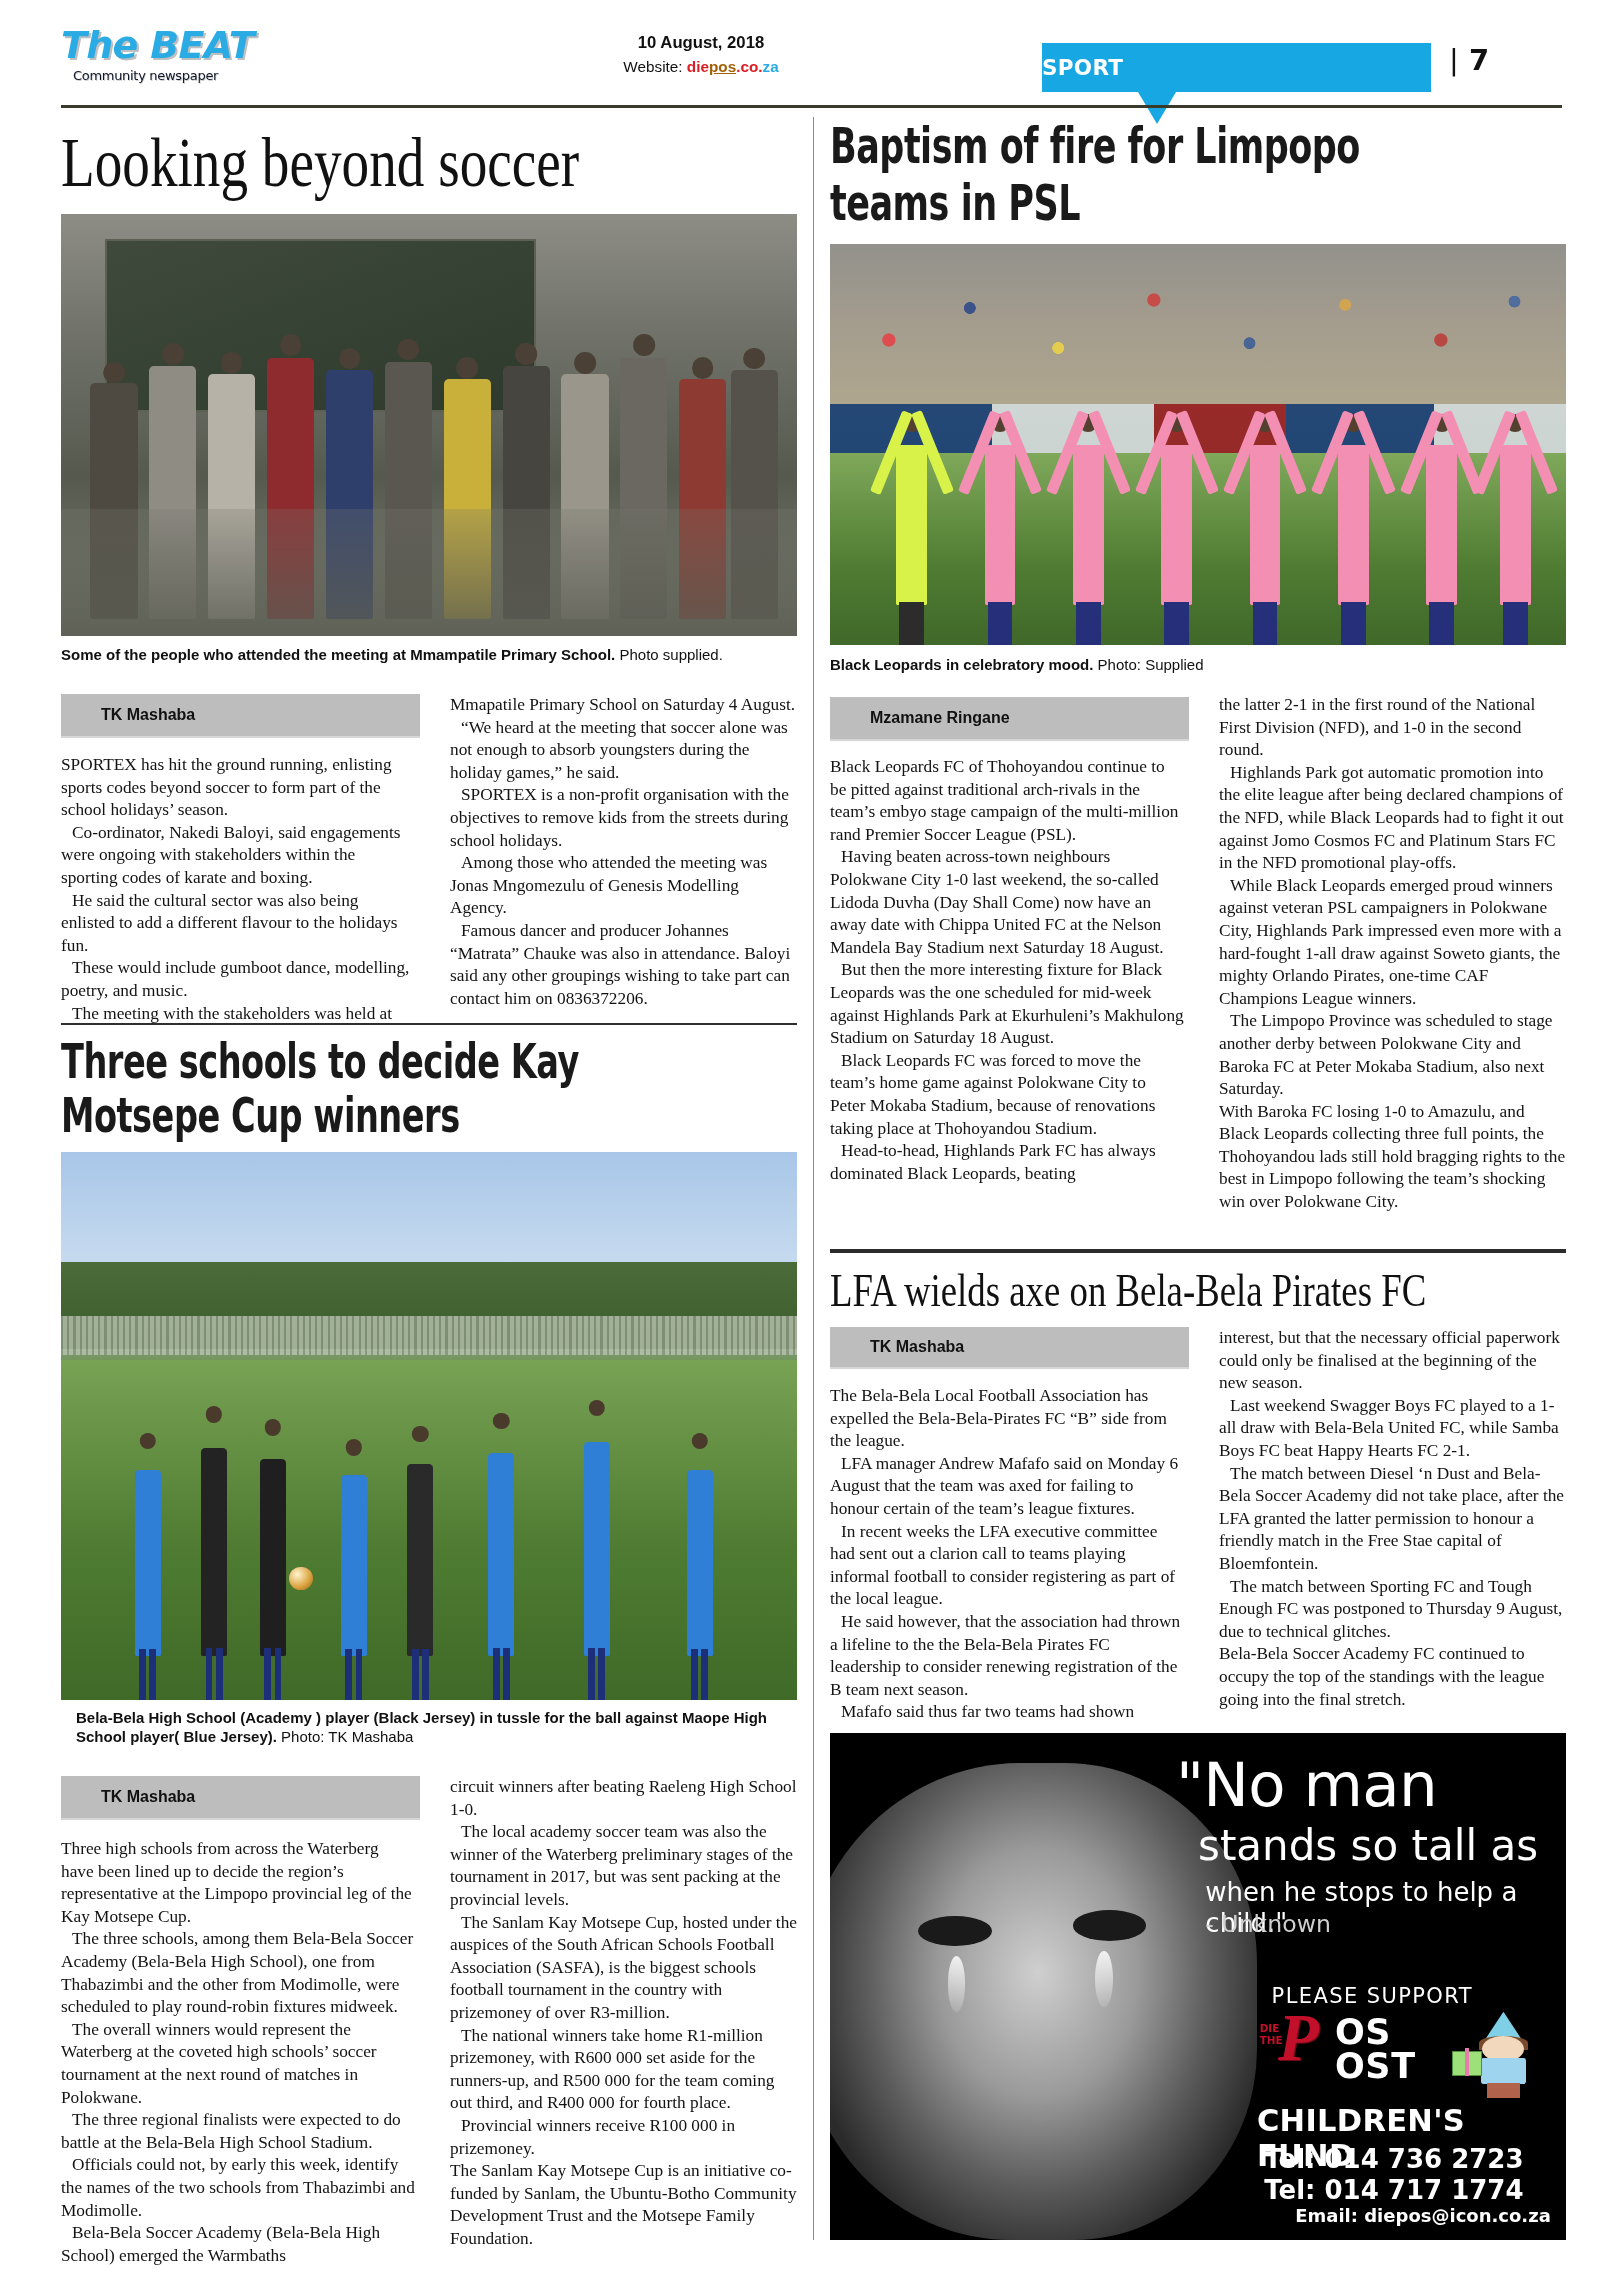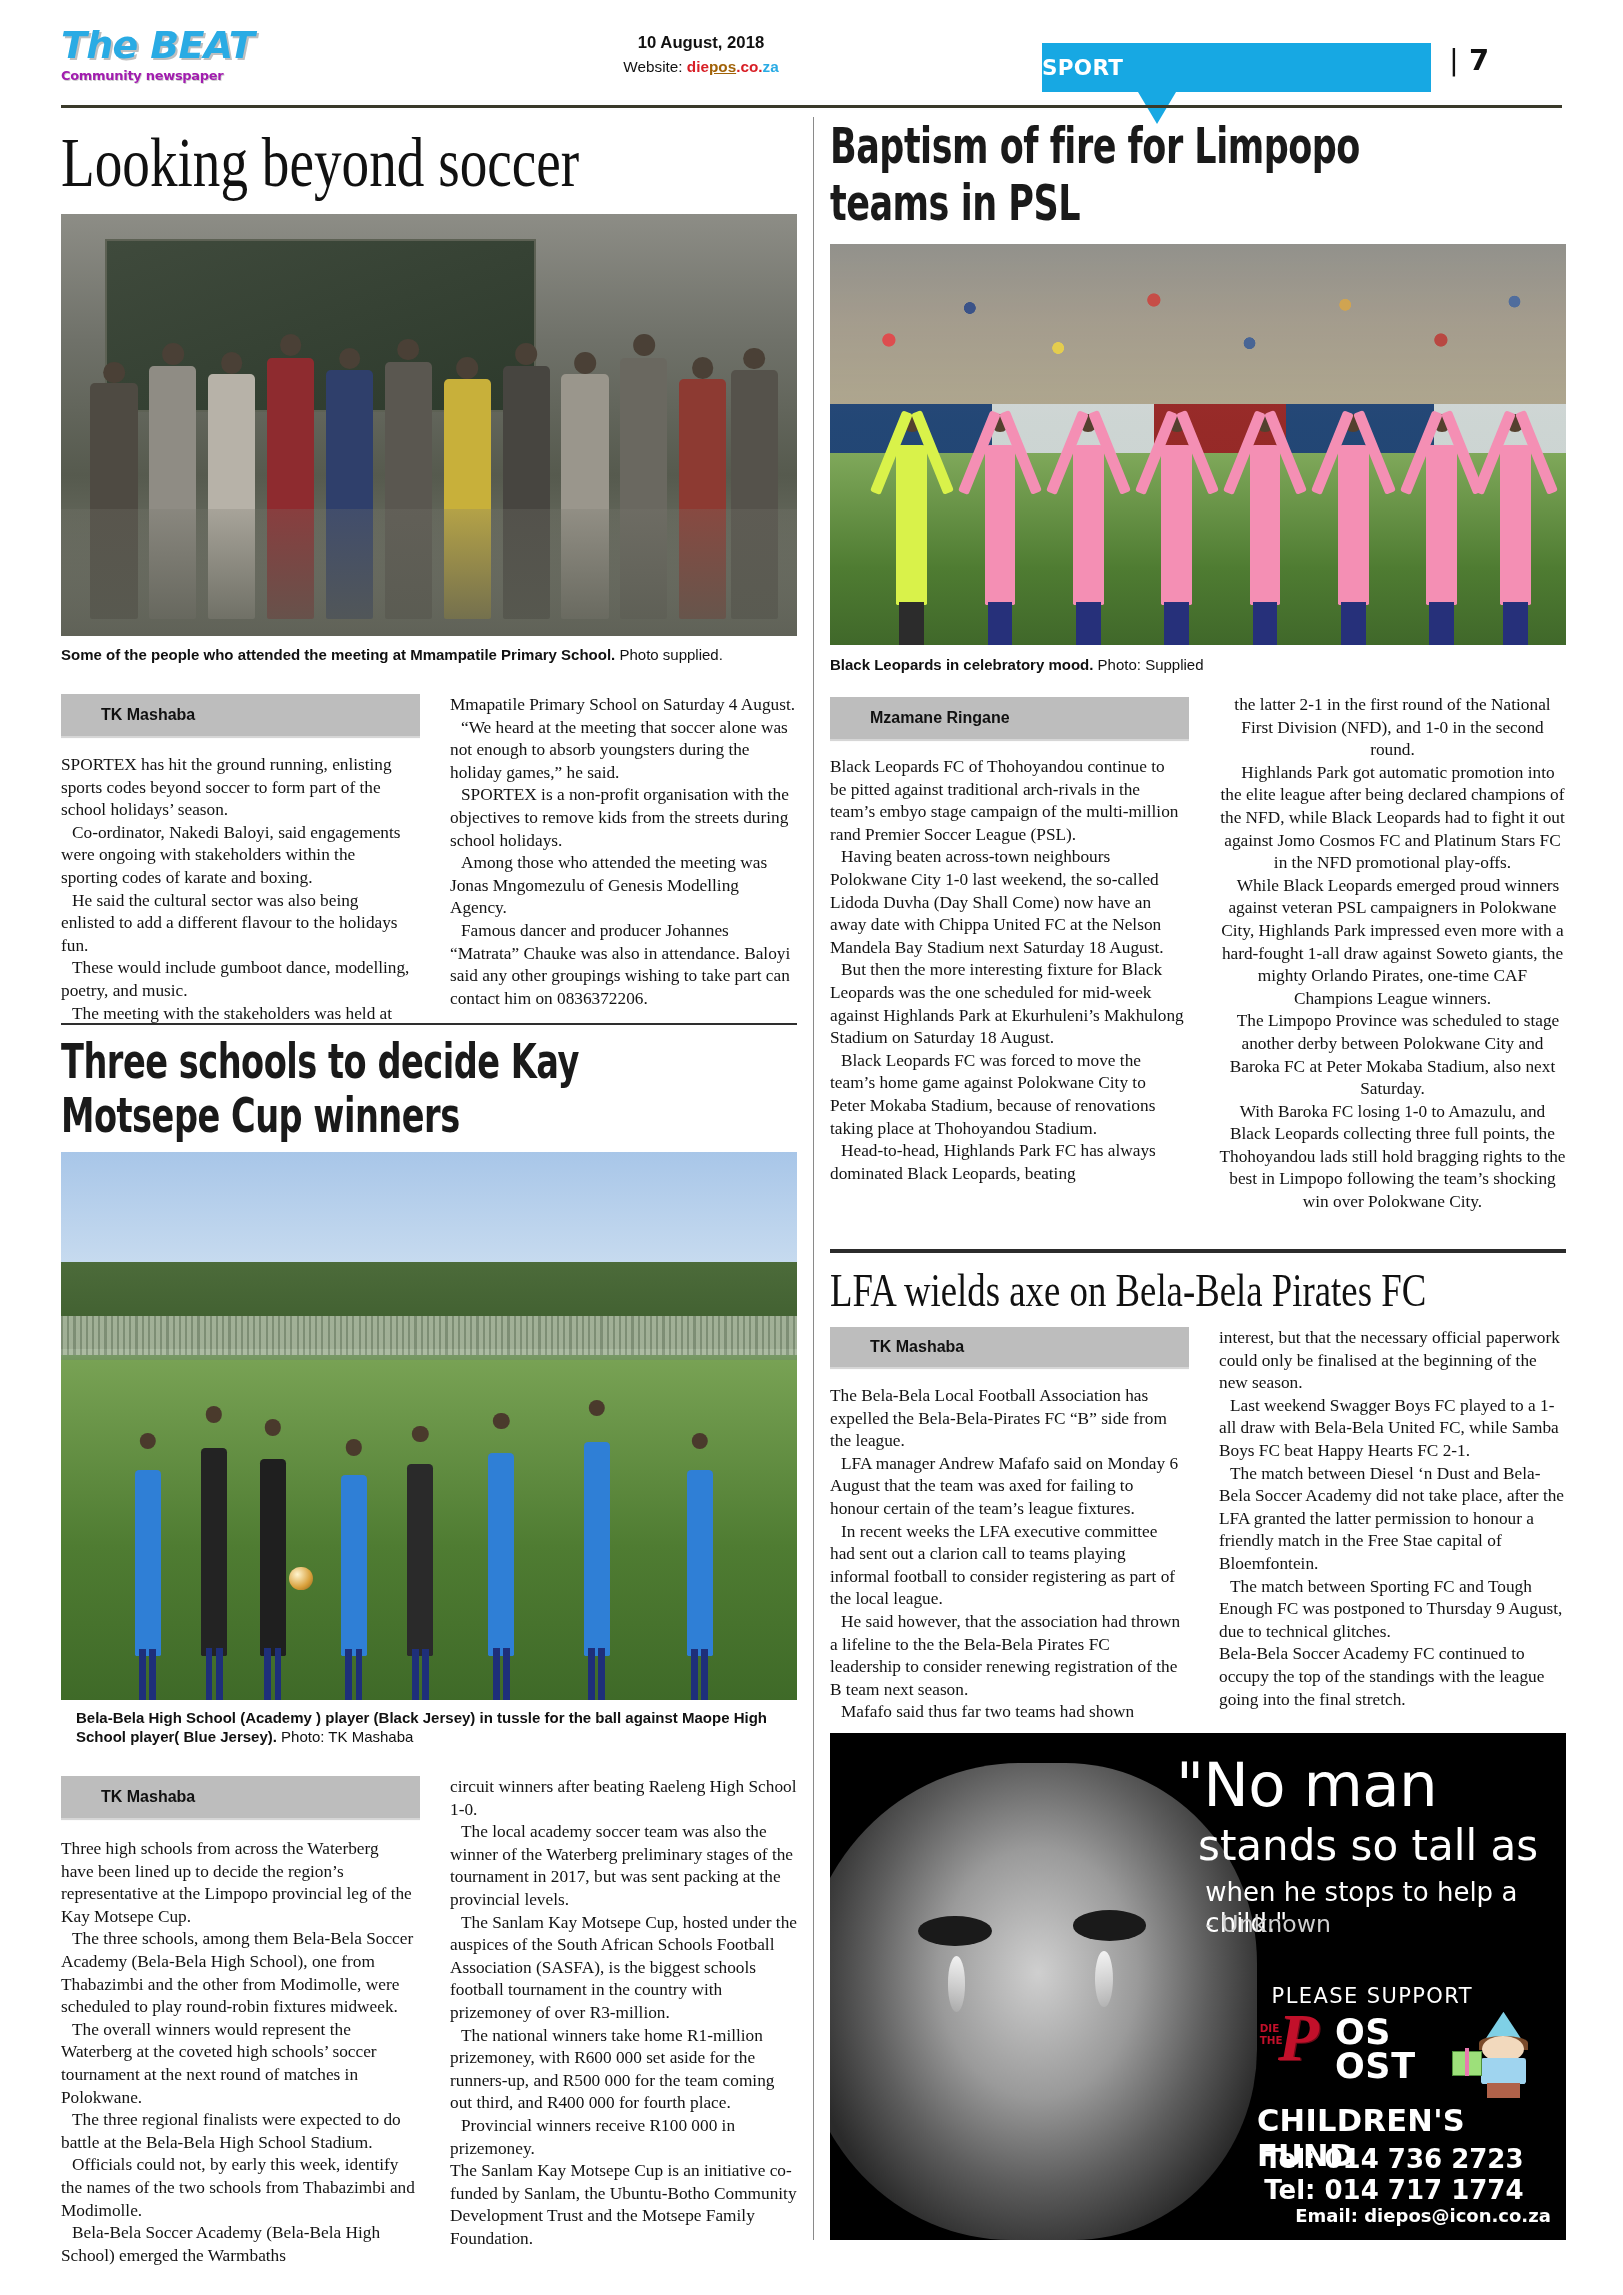--- a/index.html
+++ b/index.html
@@ -17,24 +17,25 @@
   .logo-main {
     font-family: "DejaVu Sans", sans-serif;
     font-weight: bold; font-style: italic;
     font-size: 38px; line-height: 39px;
     color: #2aabe4;
     letter-spacing: -0.7px;
     text-shadow: 2.1px 2.1px 0 #bfbfbf;
   }
   .logo-sub {
     font-family: "DejaVu Sans", sans-serif;
-    font-weight: bold; font-size: 13px;
-    color: #a21caf; letter-spacing: -0.3px;
+    font-weight: normal; font-size: 13px;
+    color: #0f172a; letter-spacing: -0.3px;
     margin-top: 2.8px;
     text-shadow: 0.7px 0.7px 0 #cfcfcf;
+    margin-left: 12px;
   }
   .dateblock {
     position: absolute; left: 562px; top: 33px; width: 278px;
     text-align: center;
     font-family: "Liberation Sans", sans-serif;
   }
   .date-line { font-weight: bold; font-size: 16.7px; color: #111; }
   .web-line { font-size: 15.3px; color: #111; margin-top: 4.9px; }
   .web-line .w1 { font-weight: bold; color: #d81f26; }
   .web-line .w2 { font-weight: bold; color: #a16207; text-decoration: underline; }
@@ -504,21 +505,21 @@
   </div>
 
   <div class="body" style="position:absolute;left:830px;top:756px;width:354px;">
     <p class="noind">Black Leopards FC of Thohoyandou continue to be pitted against traditional arch-rivals in the team’s embyo stage campaign of the multi-million rand Premier Soccer League (PSL).</p>
     <p>Having beaten across-town neighbours Polokwane City 1-0 last weekend, the so-called Lidoda Duvha (Day Shall Come) now have an away date with Chippa United FC at the Nelson Mandela Bay Stadium next Saturday 18 August.</p>
     <p>But then the more interesting fixture for Black Leopards was the one scheduled for mid-week against Highlands Park at Ekurhuleni’s Makhulong Stadium on Saturday 18 August.</p>
     <p>Black Leopards FC was forced to move the team’s home game against Polokwane City to Peter Mokaba Stadium, because of renovations taking place at Thohoyandou Stadium.</p>
     <p>Head-to-head, Highlands Park FC has always dominated Black Leopards, beating</p>
   </div>
 
-  <div class="body" style="position:absolute;left:1219px;top:694px;width:347px;text-align:center;">
+  <div class="body" style="position:absolute;left:1219px;top:694px;width:347px;">
     <p class="noind">the latter 2-1 in the first round of the National First Division (NFD), and 1-0 in the second round.</p>
     <p>Highlands Park got automatic promotion into the elite league after being declared champions of the NFD, while Black Leopards had to fight it out against Jomo Cosmos FC and Platinum Stars FC in the NFD promotional play-offs.</p>
     <p>While Black Leopards emerged proud winners against veteran PSL campaigners in Polokwane City, Highlands Park impressed even more with a hard-fought 1-all draw against Soweto giants, the mighty Orlando Pirates, one-time CAF Champions League winners.</p>
     <p>The Limpopo Province was scheduled to stage another derby between Polokwane City and Baroka FC at Peter Mokaba Stadium, also next Saturday.</p>
     <p class="noind">With Baroka FC losing 1-0 to Amazulu, and Black Leopards collecting three full points, the Thohoyandou lads still hold bragging rights to the best in Limpopo following the team’s shocking win over Polokwane City.</p>
   </div>
 
   <div class="hr-thick" style="left:830px;top:1249px;width:736px;"></div>
 
   <div style="position:absolute;left:830px;top:1264px;width:756px;height:62px;overflow:hidden;">

